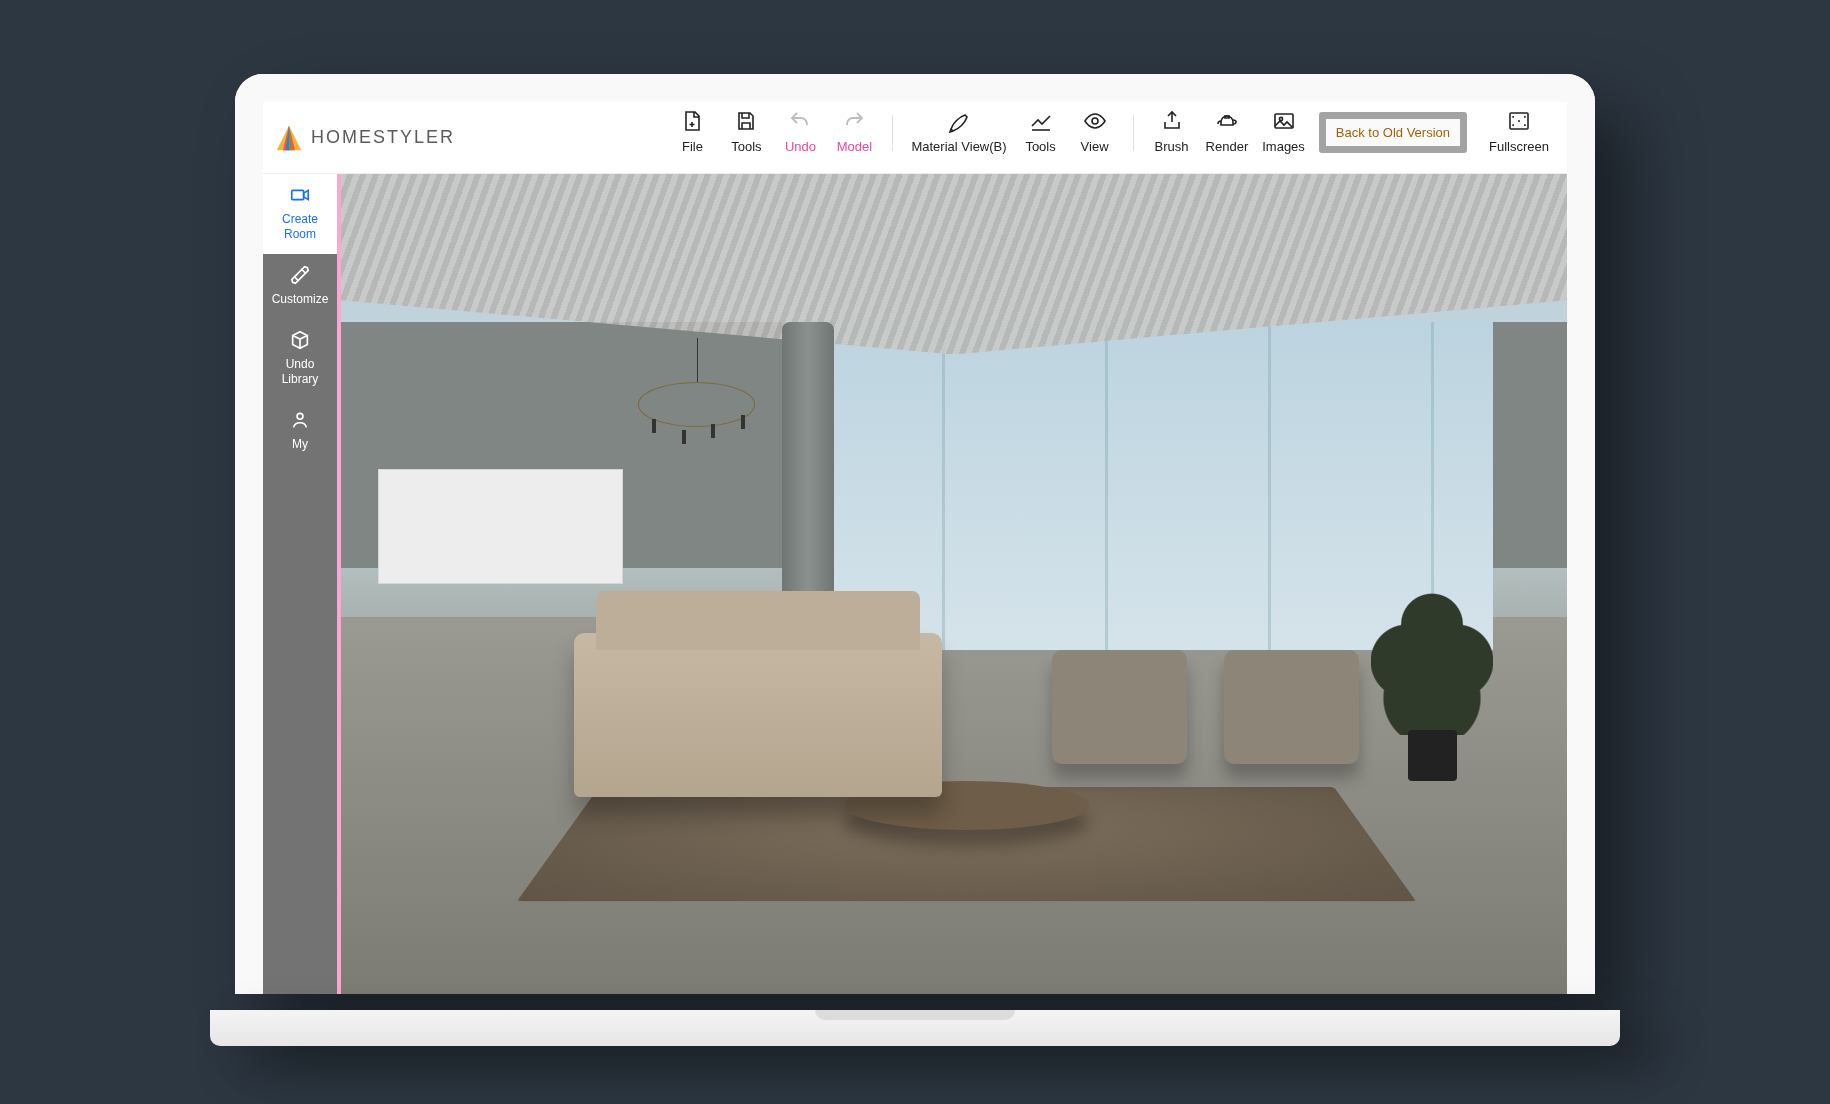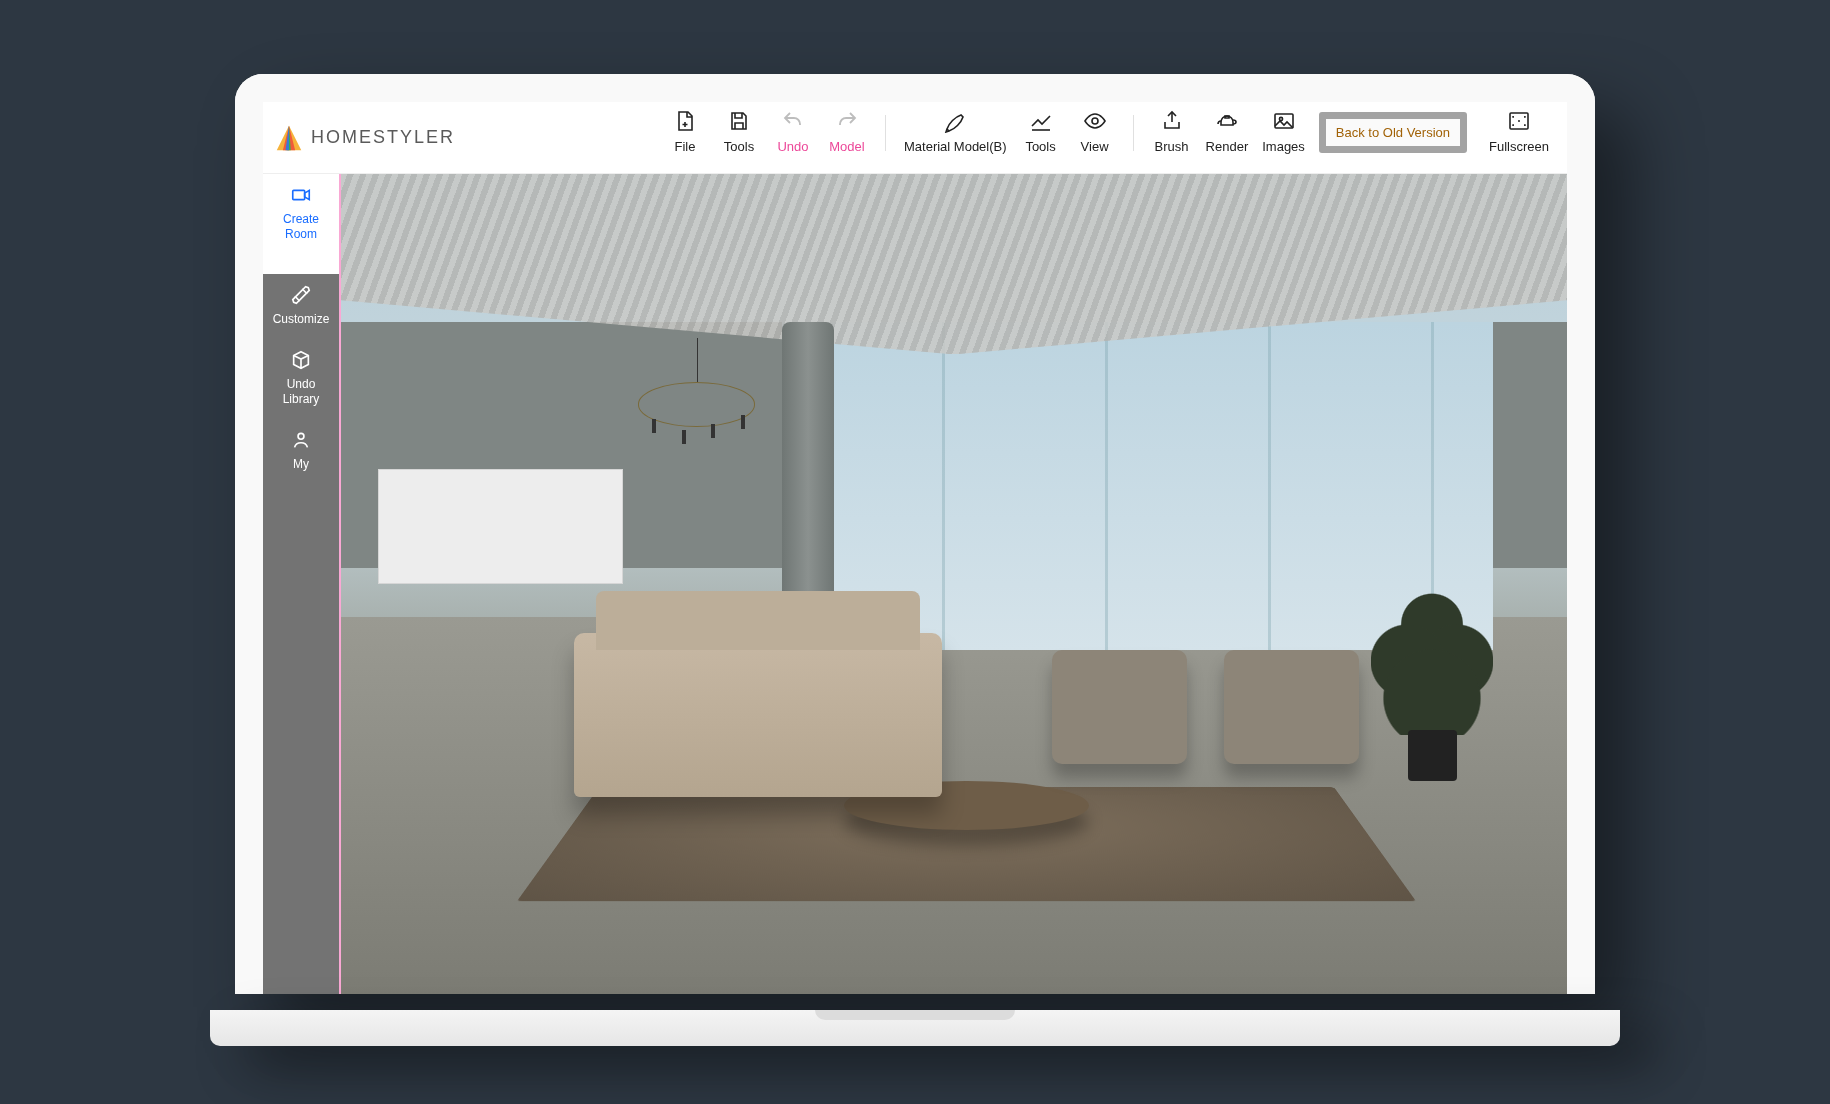--- a/index.html
+++ b/index.html
@@ -82,22 +82,21 @@
   .old-version-btn {
     font-size:13px; color:#a16207; background:#fafafa;
     border:7px solid #a3a3a3; border-radius:3px;
     padding:6px 10px; margin:0 14px 14px 6px; cursor:pointer;
   }
 
   .main { flex:1; display:flex; overflow:hidden; }
   .sidebar {
     width:78px; background:#fff;
     display:flex; flex-direction:column;
-    border-right:2px solid #f9a8d4;
-    gap:20px;
+    border-right:4px solid #f9a8d4;
   }
   .side-item {
     display:flex; flex-direction:column; align-items:center; justify-content:center;
     padding:10px 4px 12px; cursor:pointer;
     font-size:12px; line-height:1.25; text-align:center;
     color:#fff;
   }
   .side-item svg{ width:22px; height:22px; margin-bottom:6px; }
   .side-item.active { color:#1a6dff; background:#fff; }
   .sidebar-blue { flex:1; background:#737373; }
@@ -241,21 +240,21 @@
             <span>Model</span>
           </div>
 
           <div class="toolbar-sep"></div>
 
           <div class="tbtn">
             <svg viewBox="0 0 24 24" fill="none" stroke="#222" stroke-width="1.6">
                 <path d="M4 20c2-6 8-12 14-14l2 2c-2 6-8 12-14 14z"></path>
                 <path d="M4 20l-1 3 3-1"></path>
               </svg>
-            <span>Material Model(B)</span>
+            <span>Material View(B)</span>
           </div>
           <div class="tbtn">
             <svg viewBox="0 0 24 24" fill="none" stroke="#222" stroke-width="1.6">
                 <path d="M3 17l6-6 4 4 8-8"></path>
                 <path d="M3 21h18"></path>
               </svg>
             <span>Tools</span>
           </div>
           <div class="tbtn">
             <svg viewBox="0 0 24 24" fill="none" stroke="#222" stroke-width="1.6">

